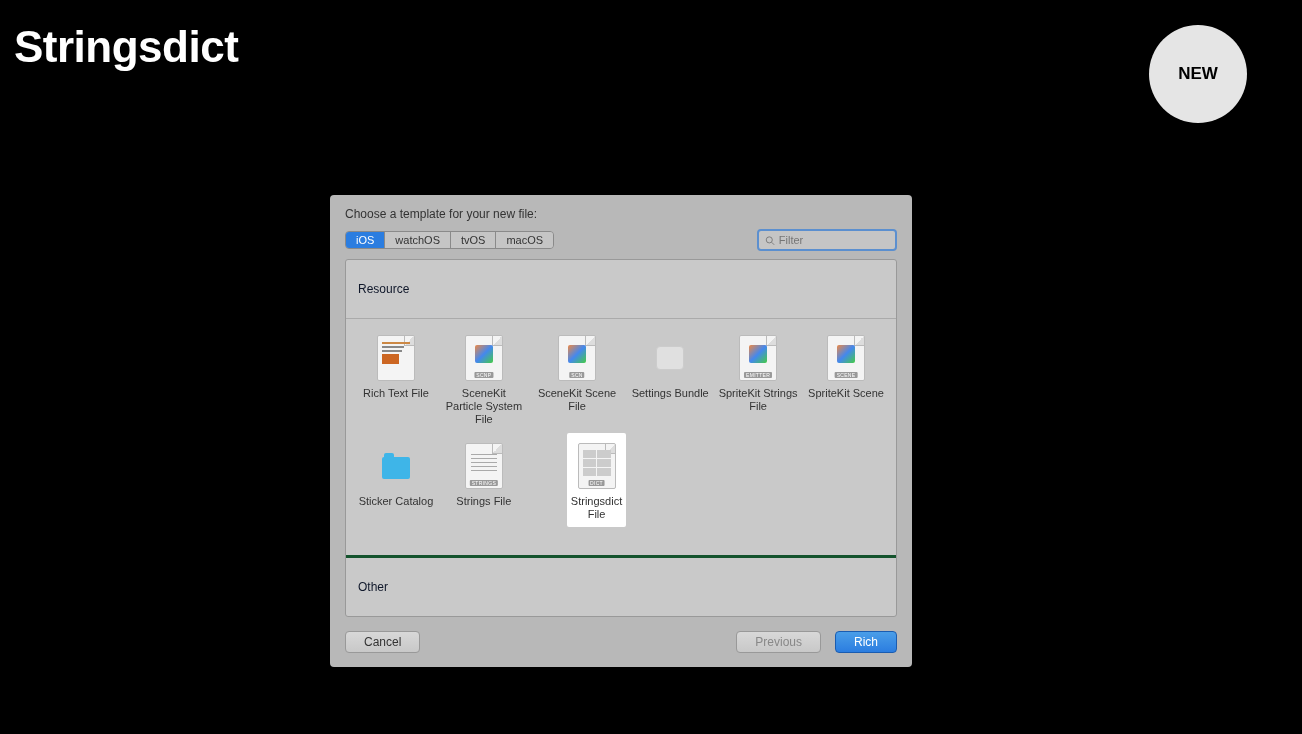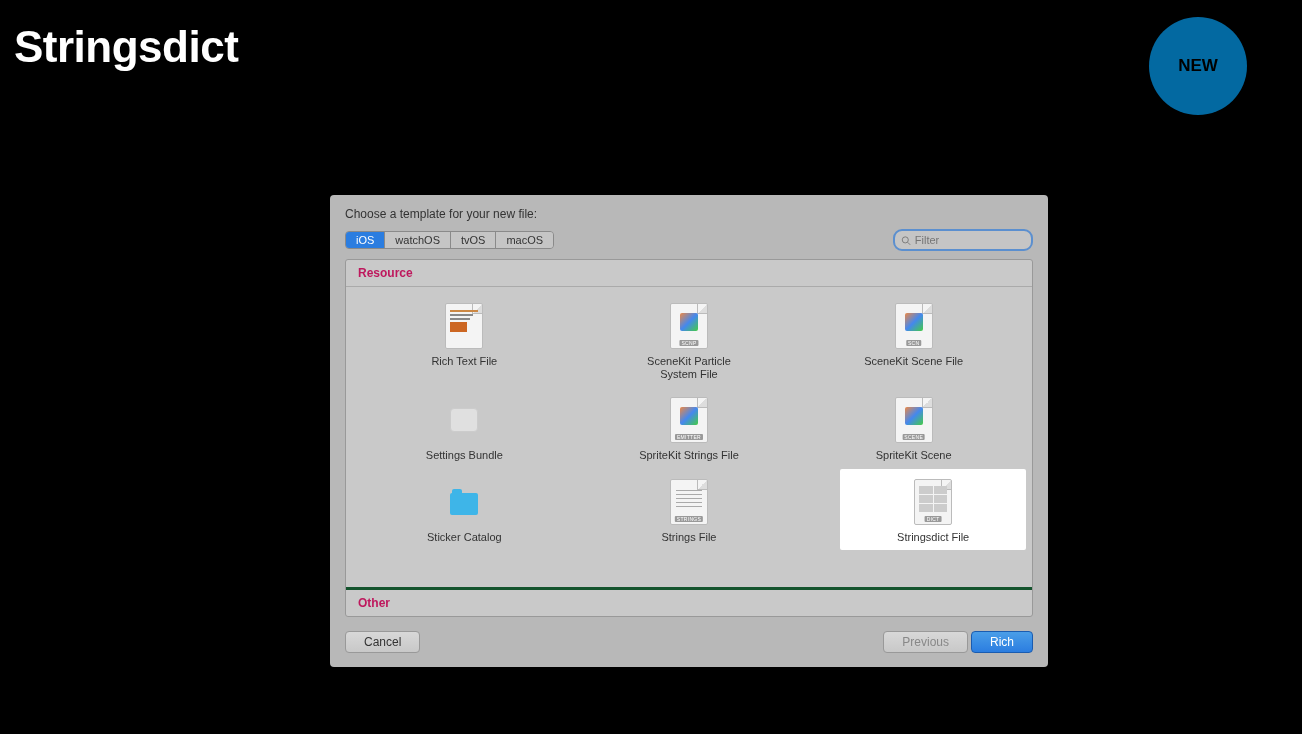--- a/index.html
+++ b/index.html
@@ -15,38 +15,38 @@
       position: absolute;
       top: 22px;
       left: 14px;
       color: #fff;
       font-size: 44px;
       font-weight: 700;
       letter-spacing: -0.5px;
     }
     .new-badge {
       position: absolute;
-      top: 17px;
+      top: 25px;
       right: 55px;
       width: 98px;
       height: 98px;
       border-radius: 50%;
-      background: #0369a1;
+      background: #e5e5e5;
       display: flex;
       align-items: center;
       justify-content: center;
       color: #000;
       font-weight: 600;
       font-size: 17px;
     }
     .dialog {
       position: absolute;
       left: 330px;
       top: 195px;
-      width: 718px;
+      width: 582px;
       height: 472px;
       background: #b8b8b8;
       border-radius: 4px;
       display: flex;
       flex-direction: column;
     }
     .dialog-header {
       padding: 12px 15px 8px;
       color: #333;
       font-size: 12px;
@@ -71,21 +71,21 @@
       display: flex;
       align-items: center;
       border-right: 1px solid #8a8a8a;
       background: #c5c5c5;
     }
     .seg:last-child { border-right: none; }
     .seg.active { background: #2b7de0; color: #fff; }
     .search-wrap {
       margin-left: auto;
       border: 2px solid #5b8fcf;
-      border-radius: 9px;
+      border-radius: 4px;
       height: 22px;
       width: 140px;
       background: #c5c5c5;
       display: flex;
       align-items: center;
       padding: 0 6px;
       gap: 4px;
     }
     .search-icon-svg { width: 11px; height: 11px; }
     .search-input {
@@ -100,33 +100,33 @@
       flex: 1;
       margin: 0 15px;
       background: #c9c9c9;
       border: 1px solid #999;
       border-radius: 3px;
       overflow: hidden;
       display: flex;
       flex-direction: column;
     }
     .section-header {
-      padding: 6px 12px;
-      color: #be185d;
+      padding: 22px 12px;
+      color: #0f172a;
       font-size: 12px;
-      font-weight: 700;
+      font-weight: 400;
       border-bottom: 1px solid #aaa;
     }
     .section-header.other-header {
       border-top: 3px solid #14532d;
       border-bottom: none;
     }
     .grid {
       display: grid;
-      grid-template-columns: repeat(3, 1fr);
+      grid-template-columns: repeat(6, 1fr);
       padding: 6px;
       gap: 0;
     }
     .item {
       display: flex;
       flex-direction: column;
       align-items: center;
       padding: 10px 4px 6px;
       text-align: center;
       cursor: pointer;
@@ -260,21 +260,21 @@
       cursor: default;
     }
     .btn.primary {
       background: linear-gradient(#4a9ee8, #2b7de0);
       color: #fff;
       border: 1px solid #1a5cb0;
     }
     .footer-right {
       margin-left: auto;
       display: flex;
-      gap: 3px;
+      gap: 14px;
     }
   </style>
 </head>
 <body>
 
 <div class="slide-title">Stringsdict</div>
 
 <div class="new-badge">NEW</div>
 
 <div class="dialog">

